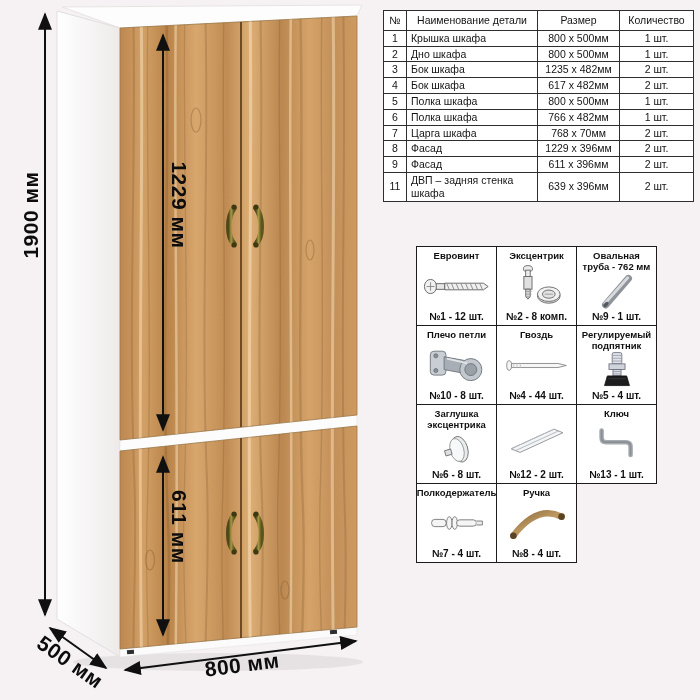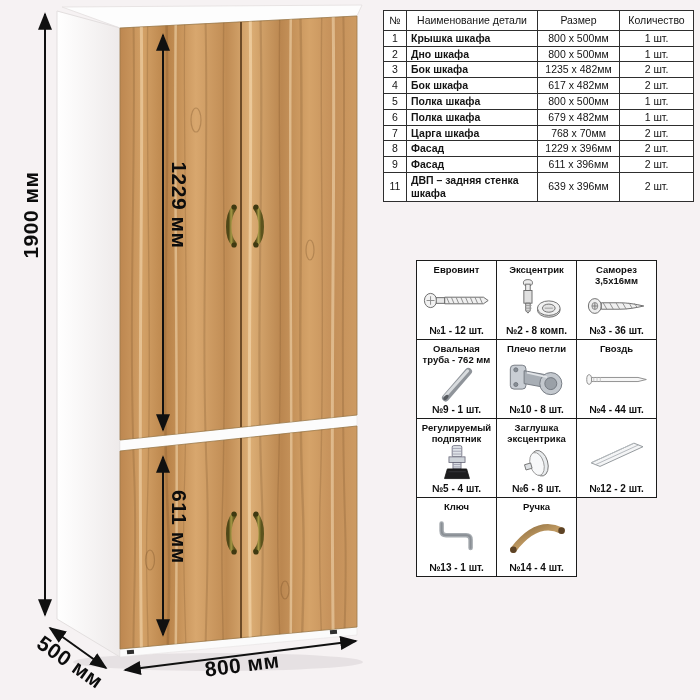--- a/index.html
+++ b/index.html
@@ -15,24 +15,24 @@
   table.parts-table{
     position:absolute;left:383px;top:10px;width:310px;
     border-collapse:collapse;table-layout:fixed;background:#fff;
   }
   .parts-table th,.parts-table td{
     border:1.2px solid #2e2e2e;font-size:10.5px;line-height:1.22;
     color:#141414;padding:1px 2px;text-align:center;font-weight:400;
     overflow:hidden;
   }
   .parts-table th{padding:3px 1px;}
-  .parts-table td.c1{text-align:left;padding-left:4px;font-weight:bold;}
+  .parts-table td.c1{text-align:left;padding-left:4px;}
   
   .hw-grid{
-    position:absolute;left:416px;top:260px;
+    position:absolute;left:416px;top:246px;
     display:grid;grid-template-columns:repeat(3,80px);grid-auto-rows:79px;
     border-top:1.6px solid #1c1c1c;border-left:1.6px solid #1c1c1c;
   }
   .hw-cell{
     border-right:1.6px solid #1c1c1c;border-bottom:1.6px solid #1c1c1c;
     background:#fff;display:flex;flex-direction:column;align-items:center;
     padding:3px 1px 2px;box-sizing:border-box;overflow:hidden;
   }
   .hw-label{
     font-size:9.5px;font-weight:700;text-align:center;color:#101010;
@@ -210,21 +210,21 @@
       </tr>
       <tr>
         <td class="c0">5</td>
         <td class="c1">Полка шкафа</td>
         <td class="c2">800 x 500мм</td>
         <td class="c3">1 шт.</td>
       </tr>
       <tr>
         <td class="c0">6</td>
         <td class="c1">Полка шкафа</td>
-        <td class="c2">679 x 482мм</td>
+        <td class="c2">766 x 482мм</td>
         <td class="c3">1 шт.</td>
       </tr>
       <tr>
         <td class="c0">7</td>
         <td class="c1">Царга шкафа</td>
         <td class="c2">768 x 70мм</td>
         <td class="c3">2 шт.</td>
       </tr>
       <tr>
         <td class="c0">8</td>
@@ -274,34 +274,20 @@
   </g>
   <g stroke="#666">
     <ellipse cx="45" cy="35" rx="12.5" ry="8" fill="#dcdcdc"></ellipse>
     <ellipse cx="45" cy="33" rx="12.5" ry="8" fill="#f1f1f1"></ellipse>
     <ellipse cx="45" cy="33" rx="7" ry="4.5" fill="#e2e2e2"></ellipse>
     <path d="M40.5 33h9" stroke="#999" fill="none"></path>
   </g>
 </svg>
       </div>
       <div class="hw-count">№2 - 8 комп.</div>
-    </div>
-    <div class="hw-cell">
-      <div class="hw-label">Саморез
-3,5х16мм</div>
-      <div class="hw-icon">
-        <svg viewBox="0 0 66 26" width="62" height="24">
-  <ellipse cx="9" cy="13" rx="7" ry="8" fill="#eeeeee" stroke="#666"></ellipse>
-  <ellipse cx="9" cy="13" rx="3.2" ry="3.8" fill="#dddddd" stroke="#888"></ellipse>
-  <path d="M9 9.5v7M5.8 13h6.4" stroke="#777" fill="none"></path>
-  <path d="M16 9.5h20c8 0 16 1.2 26 3.5-10 2.3-18 3.5-26 3.5H16z" fill="#f0f0f0" stroke="#666"></path>
-  <path d="M18 9.5l4 7m3-7l4 7m3-7l4 7m3-7l4 7m3-7l3.4 6m2.6-5.2l3 4.6" stroke="#8a8a8a" fill="none"></path>
-</svg>
-      </div>
-      <div class="hw-count">№3 - 36 шт.</div>
     </div>
     <div class="hw-cell">
       <div class="hw-label">Овальная
 труба - 762 мм</div>
       <div class="hw-icon">
         <svg viewBox="0 0 64 54" width="58" height="50">
   <path d="M16 46 L48 9" stroke="#8f949a" stroke-width="10" stroke-linecap="round" fill="none"></path>
   <path d="M15 44 L47 8" stroke="#d8dbde" stroke-width="4" stroke-linecap="round" fill="none"></path>
   <ellipse cx="16.5" cy="45.5" rx="4.5" ry="2.6" transform="rotate(-49 16.5 45.5)" fill="#565a5f"></ellipse>
 </svg>
@@ -382,32 +368,47 @@
     </div>
     <div class="hw-cell">
       <div class="hw-label">Ключ</div>
       <div class="hw-icon">
         <svg viewBox="0 0 64 44" width="58" height="40">
   <path d="M15 7 v8 q0 5 5 5 h22 q5 0 5 5 v9" fill="none" stroke="#a6abb0" stroke-width="5" stroke-linecap="round"></path>
   <path d="M15 7 v8 q0 5 5 5 h22 q5 0 5 5 v9" fill="none" stroke="#6e747a" stroke-width="2" stroke-linecap="round" opacity="0.5"></path>
 </svg>
       </div>
       <div class="hw-count">№13 - 1 шт.</div>
+    </div>
+    <div class="hw-cell">
+      <div class="hw-label">Полкодержатель</div>
+      <div class="hw-icon">
+        <svg viewBox="0 0 64 22" width="58" height="20">
+  <g fill="#f5f5f5" stroke="#777">
+    <rect x="4" y="7" width="16" height="8" rx="3.5"></rect>
+    <ellipse cx="23.5" cy="11" rx="3" ry="7"></ellipse>
+    <ellipse cx="29.5" cy="11" rx="3" ry="7"></ellipse>
+    <rect x="31.5" y="7.5" width="22" height="7" rx="3.5"></rect>
+    <path d="M53.5 8.8h6.5v4.4h-6.5" fill="#ececec"></path>
+  </g>
+</svg>
+      </div>
+      <div class="hw-count">№7 - 4 шт.</div>
     </div>
     <div class="hw-cell">
       <div class="hw-label">Ручка</div>
       <div class="hw-icon">
         <svg viewBox="0 0 70 44" width="64" height="40">
   <defs>
             <linearGradient id="hgr" x1="0" y1="0" x2="1" y2="1">
     <stop offset="0" stop-color="#8a6b3f"></stop>
               <stop offset="0.5" stop-color="#c09a62"></stop>
     <stop offset="1" stop-color="#6e4f2c"></stop>
             </linearGradient>
           </defs>
   <path d="M9 36 Q35 2 62 15" fill="none" stroke="url(#hgr)" stroke-width="7" stroke-linecap="round"></path>
   <circle cx="9" cy="36" r="3.6" fill="#5d4326"></circle>
           <circle cx="62" cy="15" r="3.6" fill="#5d4326"></circle>
 </svg>
       </div>
-      <div class="hw-count">№14 - 4 шт.</div>
+      <div class="hw-count">№8 - 4 шт.</div>
     </div>
   </div>
 
 </body></html>

